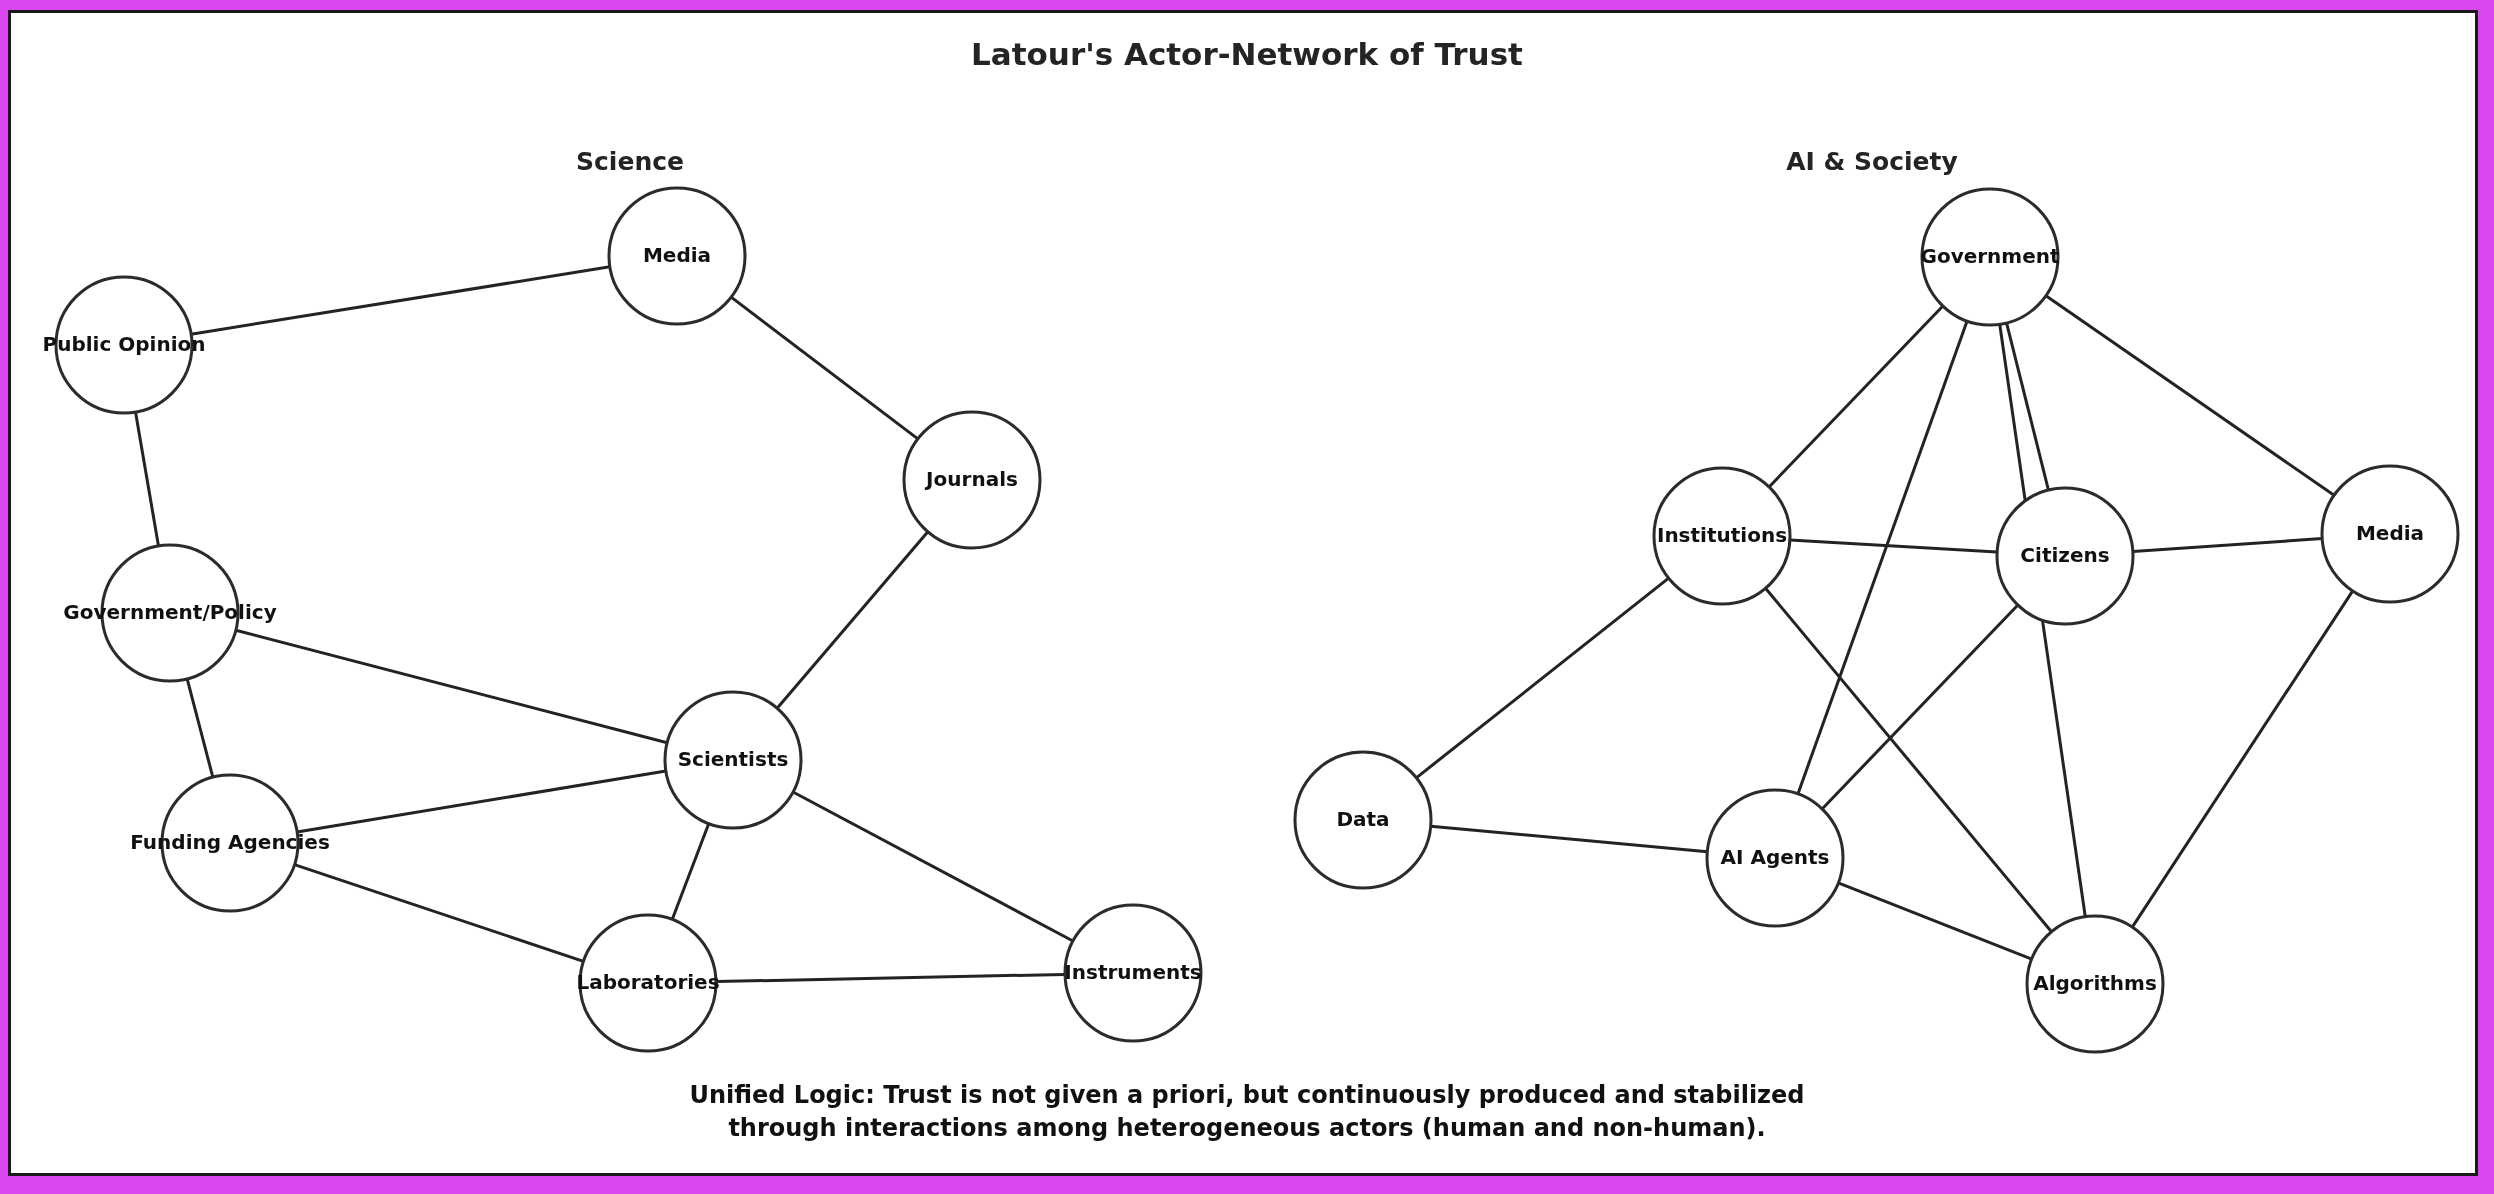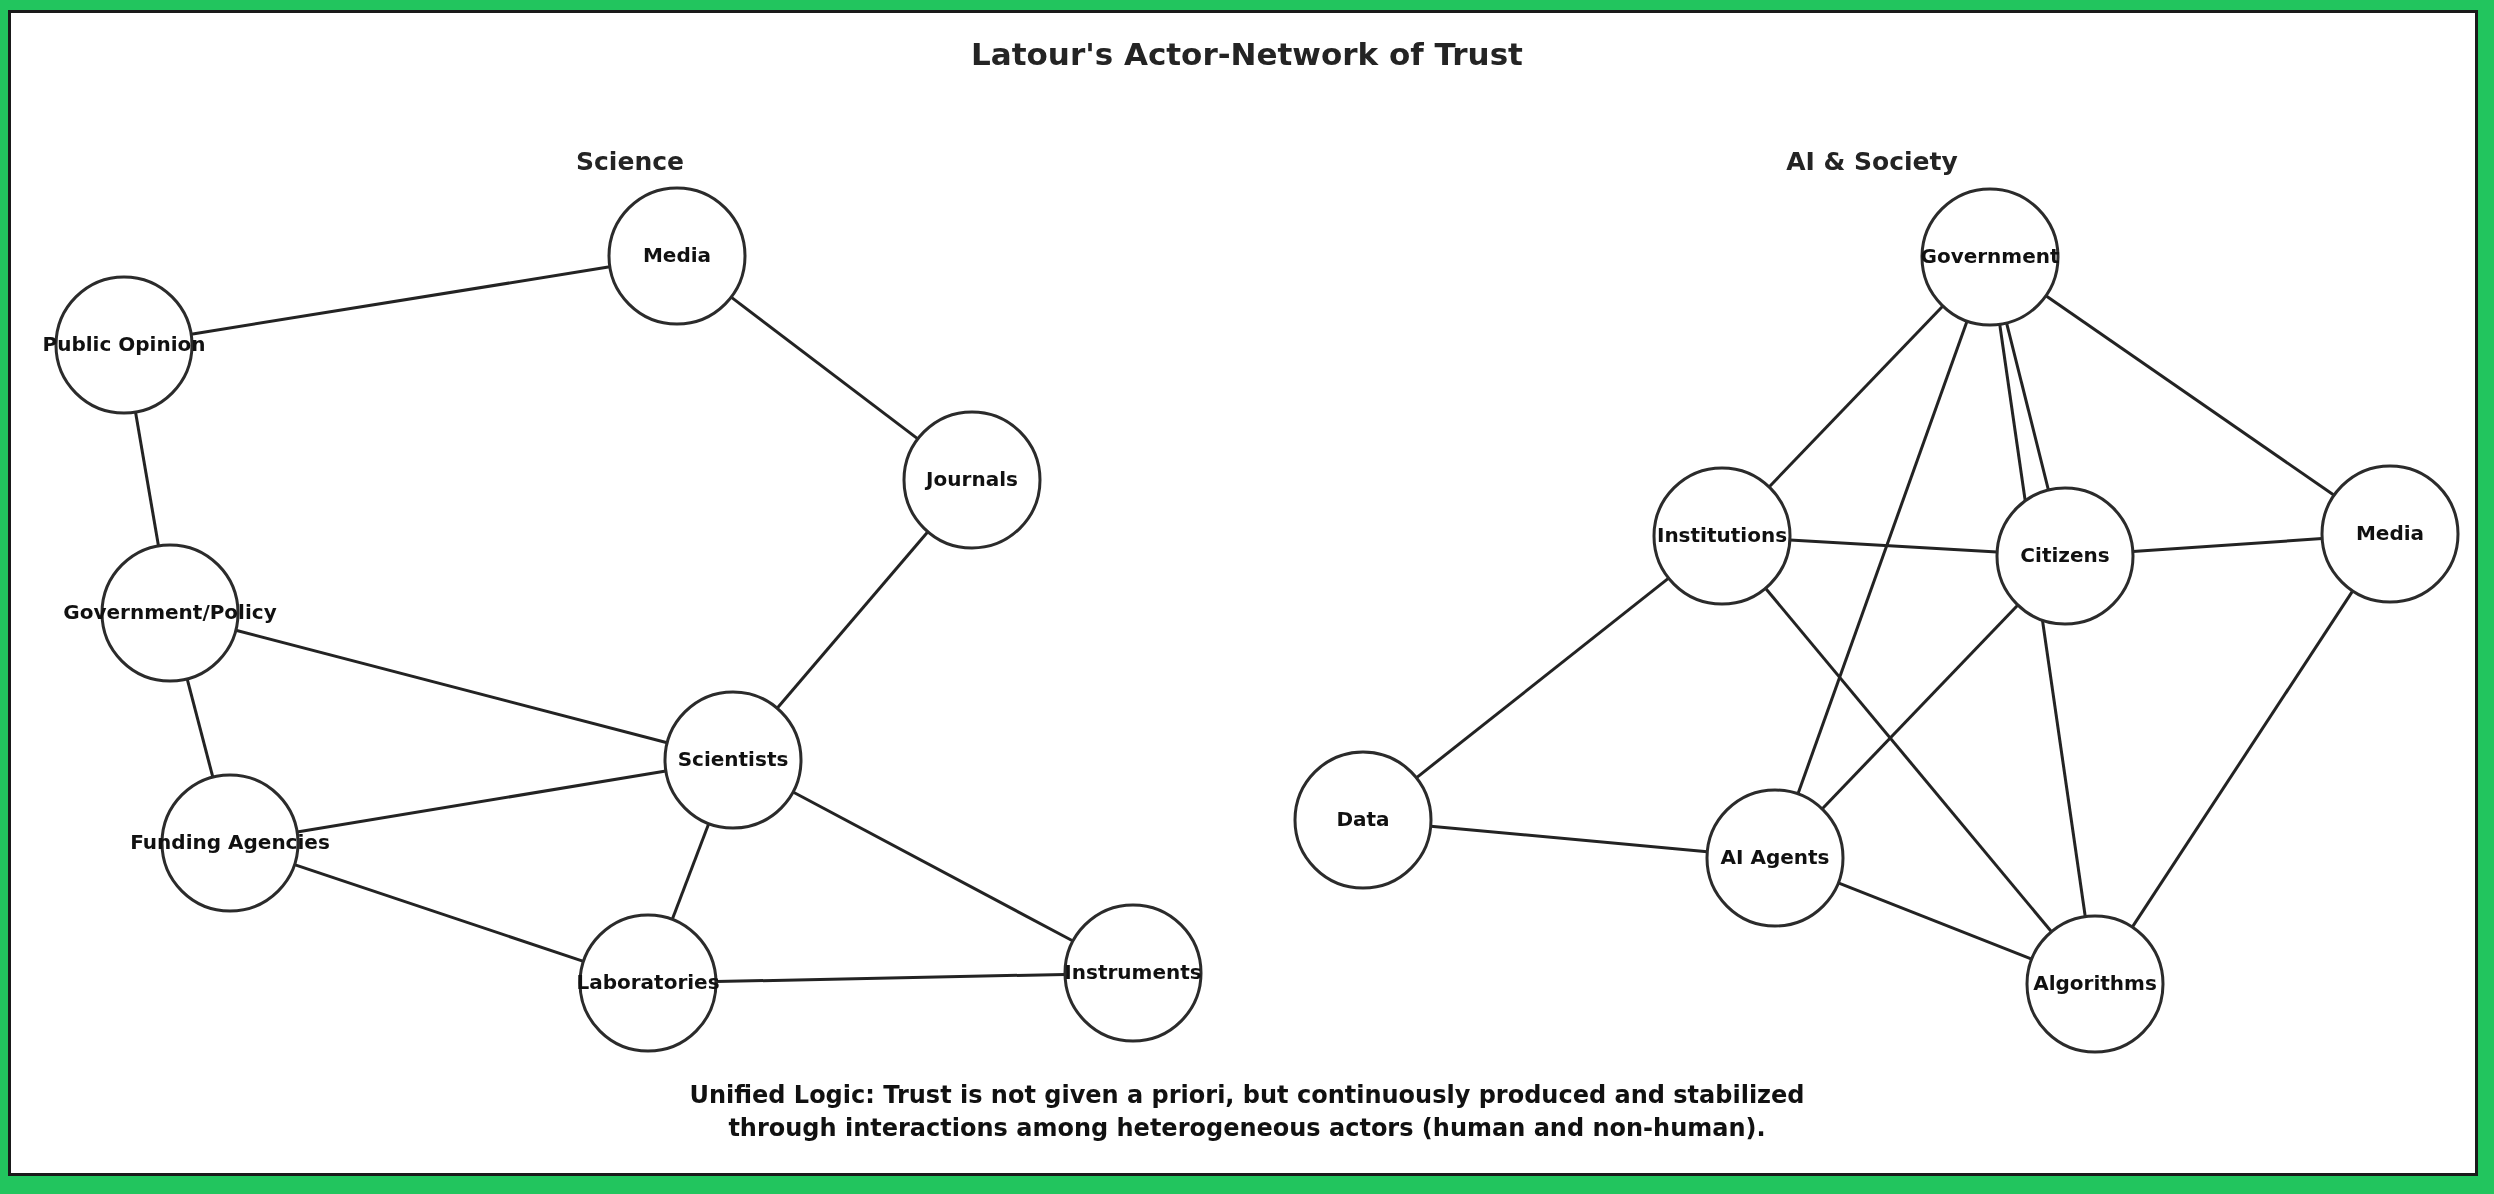--- a/index.html
+++ b/index.html
@@ -4,21 +4,21 @@
 <style>
   html, body {
     margin: 0;
     padding: 0;
     background: #ffffff;
   }
   #canvas {
     position: relative;
     width: 2494px;
     height: 1194px;
-    background: #22c55e;
+    background: #d946ef;
     font-family: "DejaVu Sans", sans-serif;
     overflow: hidden;
   }
   #frame {
     position: absolute;
     left: 8px;
     top: 10px;
     width: 2470px;
     height: 1166px;
     border: 3px solid #1a1a1a;

